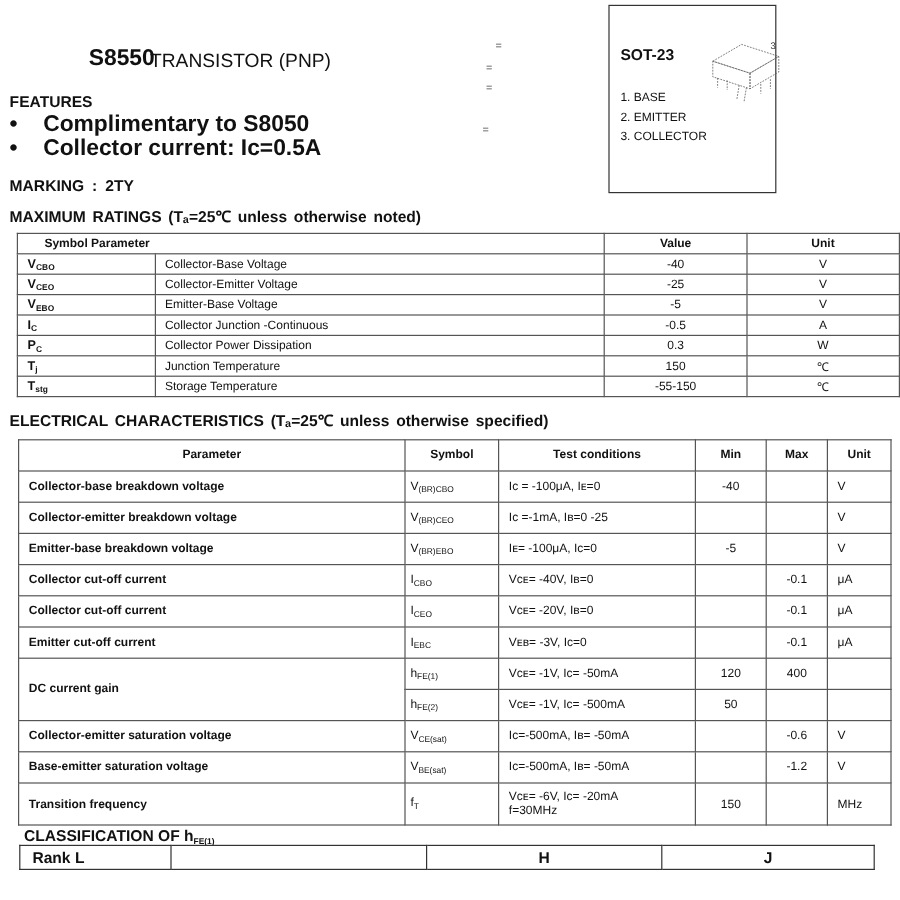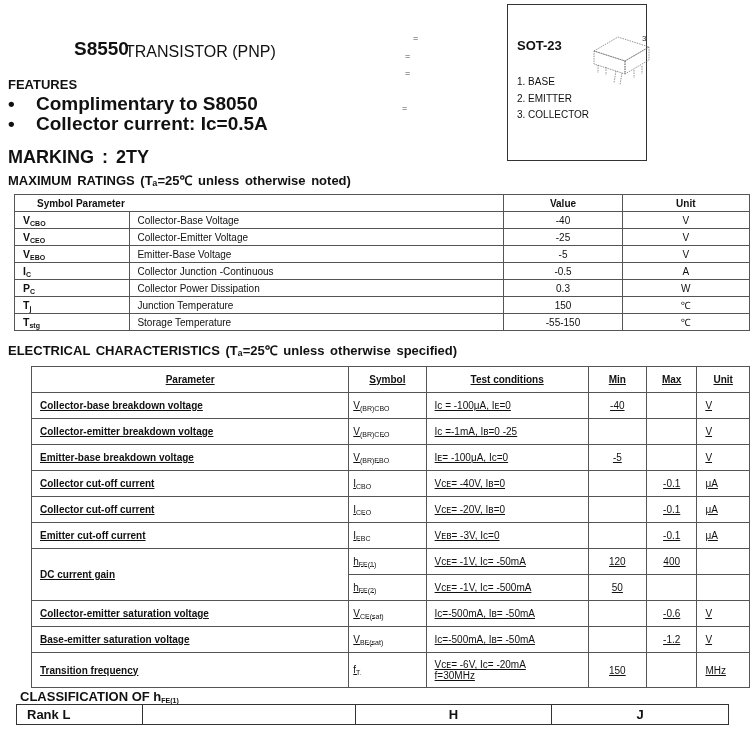--- a/index.html
+++ b/index.html
@@ -4,21 +4,21 @@
 <style>
   html, body { margin:0; padding:0; background:#fff; }
   body { width:750px; height:750px; position:relative; overflow:hidden;
          font-family:"Liberation Sans", sans-serif; color:#111; }
   .abs { position:absolute; }
   .part { left:37px; top:38px; font-size:19px; font-weight:bold;margin-left:37px; }
   .ptype { left:125px; top:43px; font-size:16px; }
   .feat-h { left:8px; top:77px; font-size:13px; font-weight:bold; }
   .bullet { left:8px; font-size:19px; font-weight:bold; }
   .bullet .dot { display:inline-block; width:28px; }
-  .mark { left:8px; top:147px; font-size:18px; font-weight:bold; word-spacing:3px; }
+  .mark { left:8px; top:147px; font-size:13px; font-weight:bold; word-spacing:3px; }
   .eq { font-size:9px; color:#444; }
 
   .pkg { left:507px; top:4px; width:138px; height:155px; border:1px solid #333; }
   .pkg-title { left:9px; top:5px; font-size:13px; font-weight:bold;margin-top:28px; }
   .pin { left:9px; font-size:10px; }
   .pkg svg { position:absolute; left:84px; top:24px; }
 
   .sec { left:8px; font-size:13px; font-weight:bold; word-spacing:2px; }
 
   table { border-collapse:collapse; position:absolute; }
@@ -135,21 +135,21 @@
       <tr>
         <td class="c-sym"><span>T</span><sub>stg</sub></td>
         <td class="c-par">Storage Temperature</td>
         <td class="c-val">-55-150</td>
         <td class="c-unit">℃</td>
       </tr>
     </tbody>
 </table>
 
 <div class="abs sec" style="top:341px;">ELECTRICAL CHARACTERISTICS (Tₐ=25℃ unless otherwise specified)</div>
-<table class="ec" style="left:31px;top:366px;text-decoration:underline;">
+<table class="ec" style="left:15px;top:366px;">
   <tbody>
       <tr class="hdr">
     <td class="c-par">Parameter</td>
     <td class="c-sym">Symbol</td>
     <td class="c-cond">Test conditions</td>
     <td class="c-min">Min</td>
     <td class="c-max">Max</td>
     <td class="c-unit">Unit</td>
   </tr>
   </tbody>

